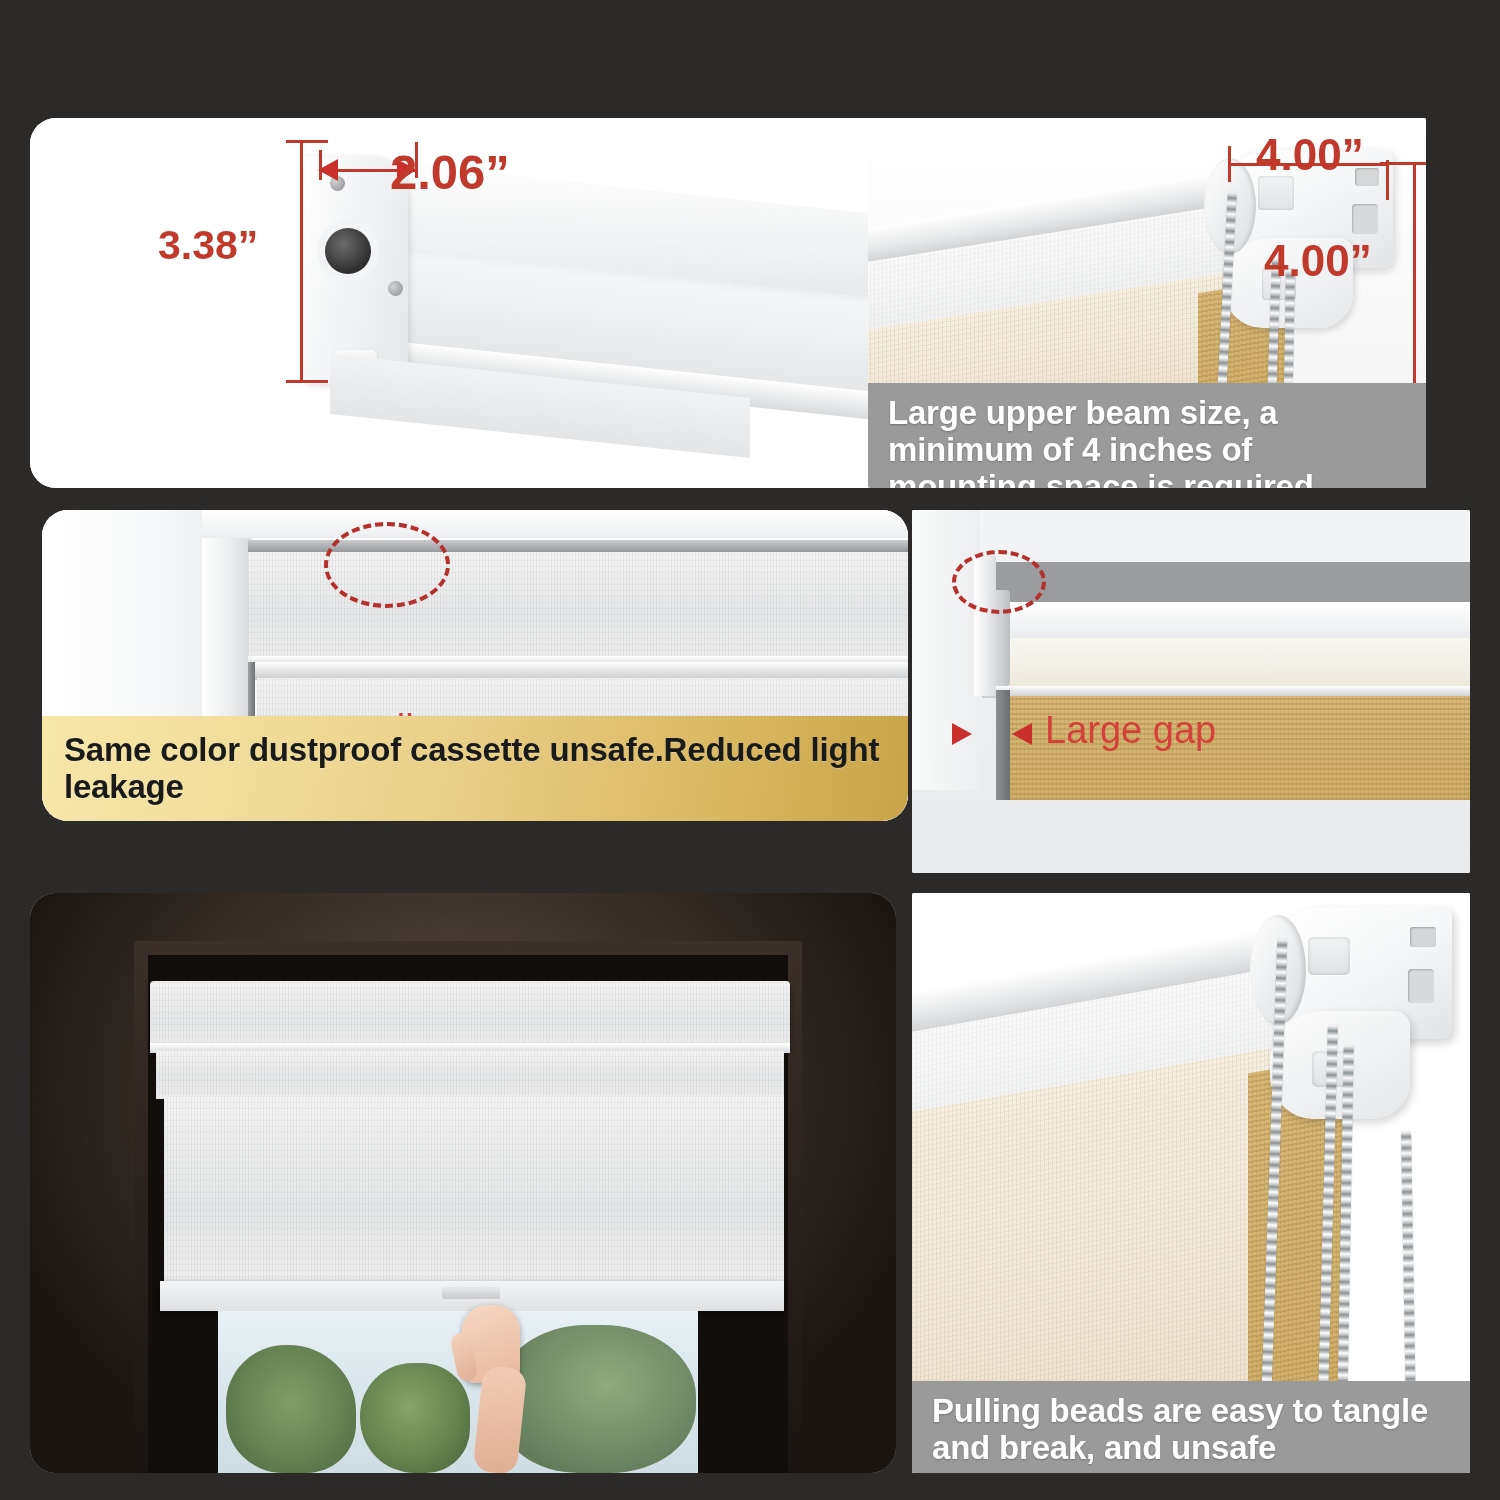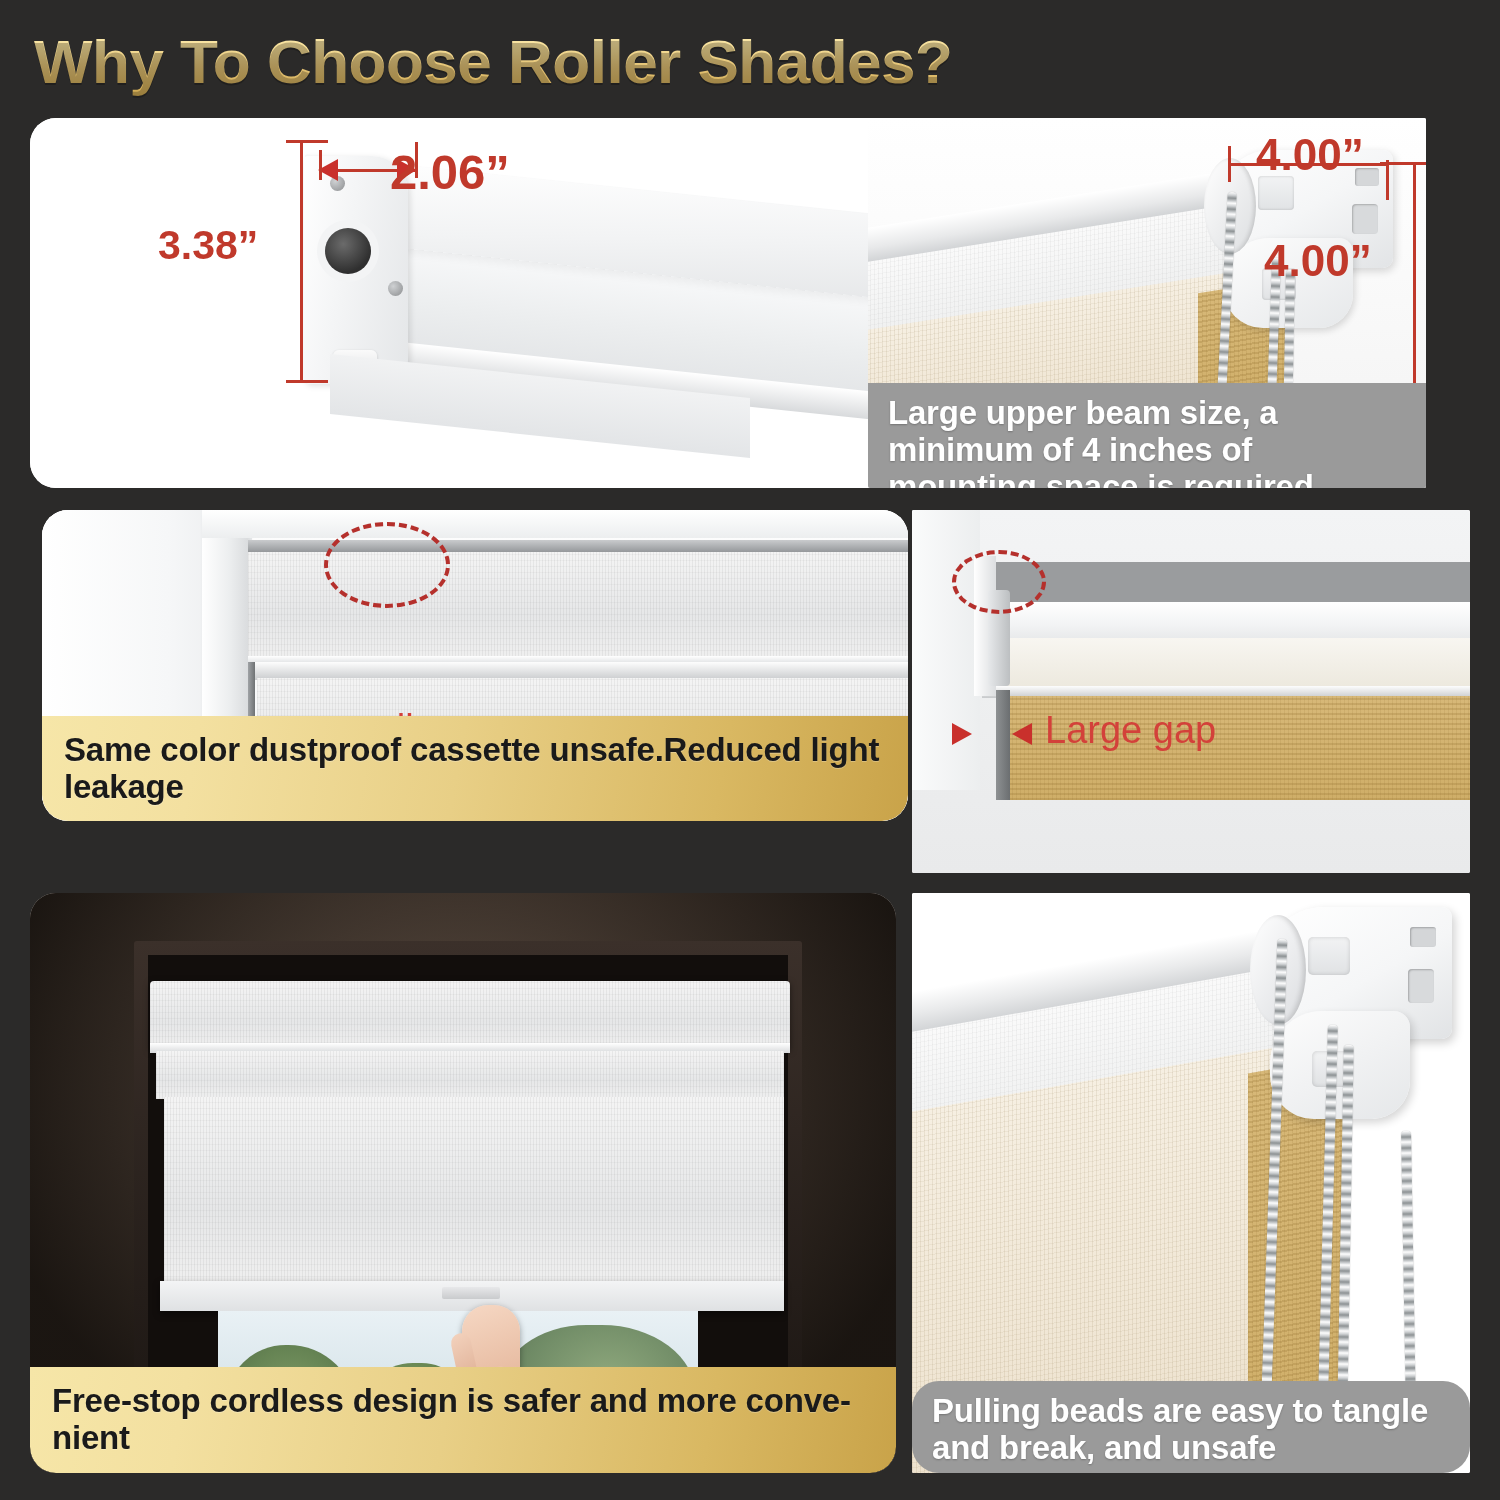--- a/index.html
+++ b/index.html
@@ -96,21 +96,20 @@
     background:repeating-linear-gradient(180deg,#fdfdfd 0px,#cfd2d4 3px,#8d9294 6px,#cfd2d4 9px,#fdfdfd 11px);
     border-radius:4px;
     box-shadow:0 0 1px rgba(0,0,0,.4);
   }
 </style>
 </head>
 <body>
 
 <div class="page">
 
-  <div class="title">Why To Choose Roller Shades?</div>
 
   <div class="panel left" style="left:30px;top:118px;width:866px;height:370px;">
     <div class="photo" style="background:#ffffff;">
 
       <div style="position:absolute;left:275px;top:36px;width:640px;height:120px;
                   background:linear-gradient(175deg,#ffffff 0%,#f2f3f4 45%,#dfe1e3 100%);
                   transform:skewY(6deg);transform-origin:left top;border-radius:3px 6px 2px 2px;
                   box-shadow:inset 0 -6px 10px rgba(0,0,0,.06);"></div>
       <div style="position:absolute;left:275px;top:120px;width:640px;height:110px;
                   background:linear-gradient(180deg,#f7f8f9 0%,#eceeef 50%,#e2e4e6 100%);
@@ -309,23 +308,20 @@
                   border-radius:44% 48% 44% 40%;opacity:.92;"></div>
 
       <div style="position:absolute;left:432px;top:412px;width:58px;height:78px;border-radius:26px 26px 14px 14px;
                   background:linear-gradient(160deg,#f6d8c4,#e5b79c);box-shadow:0 2px 6px rgba(0,0,0,.35);"></div>
       <div style="position:absolute;left:448px;top:474px;width:44px;height:106px;
                   background:linear-gradient(170deg,#f1cdb6,#dfae93);border-radius:18px;transform:rotate(6deg);"></div>
       <div style="position:absolute;left:424px;top:440px;width:20px;height:48px;border-radius:12px;
                   background:linear-gradient(160deg,#f3d2bd,#dfb096);transform:rotate(-12deg);"></div>
     </div>
 
-    <div class="cap cap-good" style="height:106px;">
-      <div class="cap-text">Free-stop cordless design is safer and more conve-nient</div>
-    </div>
   </div>
 
   <div class="panel right" style="left:912px;top:893px;width:558px;height:580px;">
     <div class="photo" style="background:#ffffff;">
 
       <div class="fabric-white" style="position:absolute;left:-20px;top:52px;width:440px;height:150px;
                   transform:skewY(-10deg);transform-origin:right top;"></div>
 
       <div class="fabric-beige" style="position:absolute;left:-20px;top:148px;width:420px;height:432px;
                   transform:skewY(-10deg);transform-origin:right top;"></div>
@@ -353,18 +349,18 @@
                   background:linear-gradient(180deg,#f2f3f4,#e0e2e4);box-shadow:inset 0 0 4px rgba(0,0,0,.16);"></div>
       <div style="position:absolute;left:338px;top:22px;width:56px;height:110px;border-radius:50%;
                   background:linear-gradient(120deg,#ffffff,#dbdde0);box-shadow:inset -3px 0 5px rgba(0,0,0,.14);"></div>
 
       <div class="beadchain" style="position:absolute;left:356px;top:46px;width:10px;height:534px;transform:rotate(2deg);"></div>
       <div class="beadchain" style="position:absolute;left:410px;top:132px;width:10px;height:448px;transform:rotate(1.5deg);"></div>
       <div class="beadchain" style="position:absolute;left:428px;top:152px;width:10px;height:428px;transform:rotate(1deg);"></div>
       <div class="beadchain" style="position:absolute;left:492px;top:238px;width:10px;height:342px;transform:rotate(-1deg);"></div>
     </div>
 
-    <div class="cap cap-bad" style="height:92px;border-radius:27px;">
+    <div class="cap cap-bad" style="height:92px;">
       <div class="cap-text">Pulling beads are easy to tangle and break, and unsafe</div>
     </div>
   </div>
 
 </div>
 
 </body></html>

